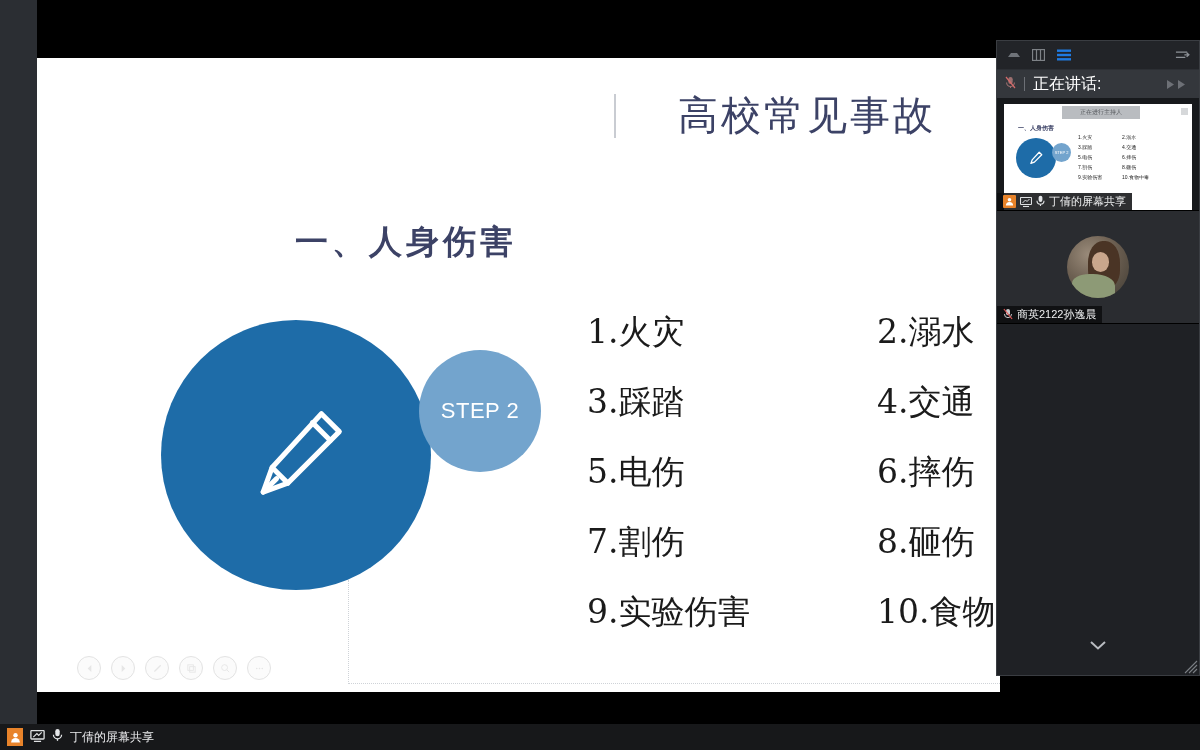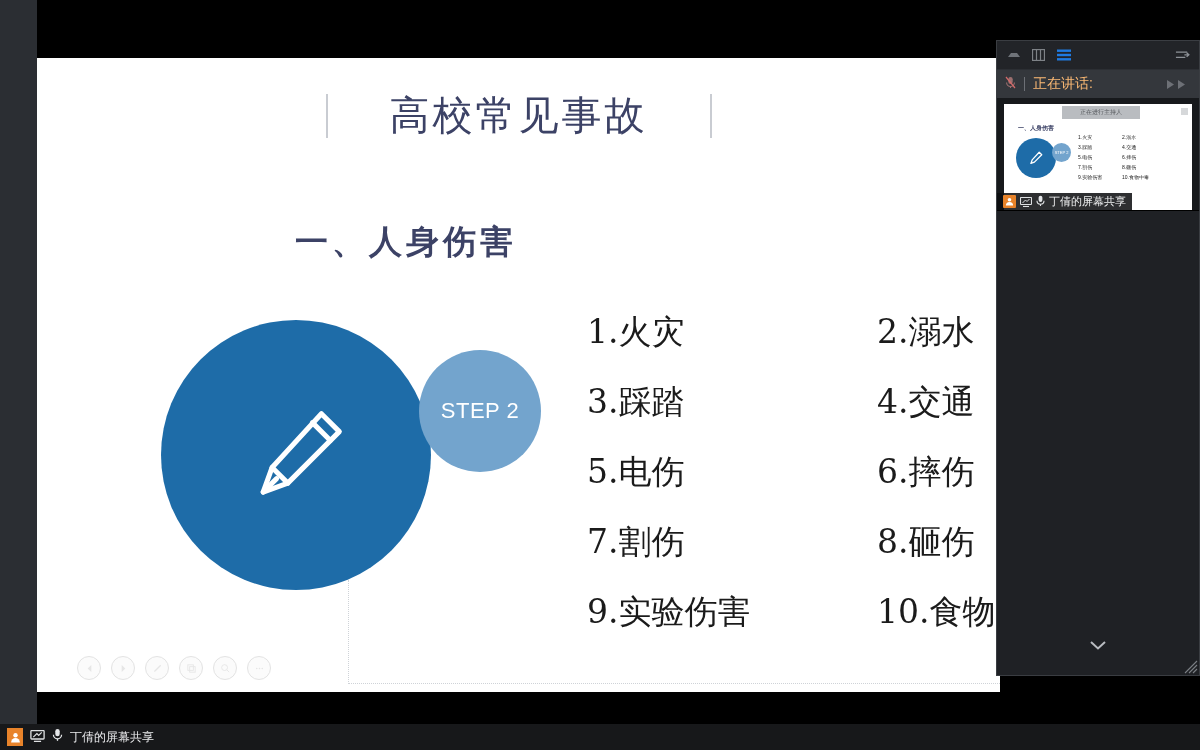--- a/index.html
+++ b/index.html
@@ -20,21 +20,21 @@
   }
 
   
   .slide {
     position:absolute; left:37px; top:58px; width:963px; height:634px;
     background:#ffffff; overflow:hidden;
   }
 
   .title-wrap {
     position:absolute; left:0; top:30px; width:963px;
-    display:flex; align-items:center; justify-content:center; gap:0;
+    display:flex; align-items:center; justify-content:flex-end; gap:0;
   }
   .title-bar {
     width:2px; height:44px; background:#c9ccd2;
   }
   .slide-title {
     font-family:"DejaVu Serif","Liberation Serif",serif;
     font-size:40px; color:#3c4266; letter-spacing:3px;
     margin:0 62px; white-space:nowrap;
   }
 
@@ -102,21 +102,21 @@
     height:29px; background:#222428; display:flex; align-items:center;
     padding:0 9px; gap:10px; border-bottom:1px solid #2c2f34;
   }
   .ph-icon { width:15px; height:14px; display:flex; align-items:center; justify-content:center; }
   .ph-spacer { flex:1; }
 
   .speaking-row {
     height:28px; background:#34373c; display:flex; align-items:center;
     padding:0 8px; gap:8px;
   }
-  .speaking-label { color:#fdba74; font-size:14px; white-space:nowrap; }
+  .speaking-label { color:#ffffff; font-size:16px; white-space:nowrap; }
   .sep { width:1px; height:14px; background:#6d7076; }
   .chev2 { margin-left:auto; display:flex; gap:2px; }
 
   
   .tile { position:relative; width:100%; background:#17191c; border-bottom:1px solid #000; }
   .tile-share { height:113px; padding:6px 7px 0 7px; }
   .mini {
     position:relative; width:100%; height:100%; background:#ffffff; overflow:hidden;
   }
   .mini-topbar {
@@ -339,20 +339,37 @@
           <svg width="9" height="12" viewBox="0 0 9 12">
               <rect x="2.6" y="0.8" width="3.8" height="6.2" rx="1.9" fill="#e4e6e8"></rect>
               <path d="M1 5.8 a3.5 3.5 0 0 0 7 0" fill="none" stroke="#e4e6e8" stroke-width="1.1"></path>
               <path d="M4.5 9.3 V11" stroke="#e4e6e8" stroke-width="1.1"></path>
             </svg>
         </span>
         <span class="nm">丁倩的屏幕共享</span>
       </div>
     </div>
 
+    <div class="tile tile-video">
+      <div class="avatar" style="background:radial-gradient(circle at 35% 30%, #9a8b7a 0%, #6d6052 45%, #3f3b33 100%);">
+        <div style="position:absolute;left:34%;top:8%;width:52%;height:78%;border-radius:45% 45% 40% 40%;background:#4a3425;"></div>
+        <div style="position:absolute;left:40%;top:26%;width:28%;height:32%;border-radius:50%;background:#c9a68c;"></div>
+        <div style="position:absolute;left:8%;bottom:0;width:70%;height:38%;border-radius:40% 50% 0 0;background:#8d9a76;"></div>
+      </div>
+      <div class="tile-label">
+        <span>
+          <svg width="10" height="12" viewBox="0 0 11 13">
+              <rect x="3.3" y="1" width="4.4" height="7" rx="2.2" fill="#c8c9cb"></rect>
+              <path d="M1.6 6.6 a3.9 3.9 0 0 0 7.8 0" fill="none" stroke="#c8c9cb" stroke-width="1.1"></path>
+              <path d="M1 1 L10 12" stroke="#e05555" stroke-width="1.3"></path>
+            </svg>
+        </span>
+        <span class="nm">商英2122孙逸晨</span>
+      </div>
+    </div>
 
 
 
 
     <span class="scroll-chevron">
       <svg width="18" height="11" viewBox="0 0 18 11">
           <path d="M2 2 L9 8.5 L16 2" fill="none" stroke="#b9bcc1" stroke-width="2"></path>
         </svg>
     </span>
 

